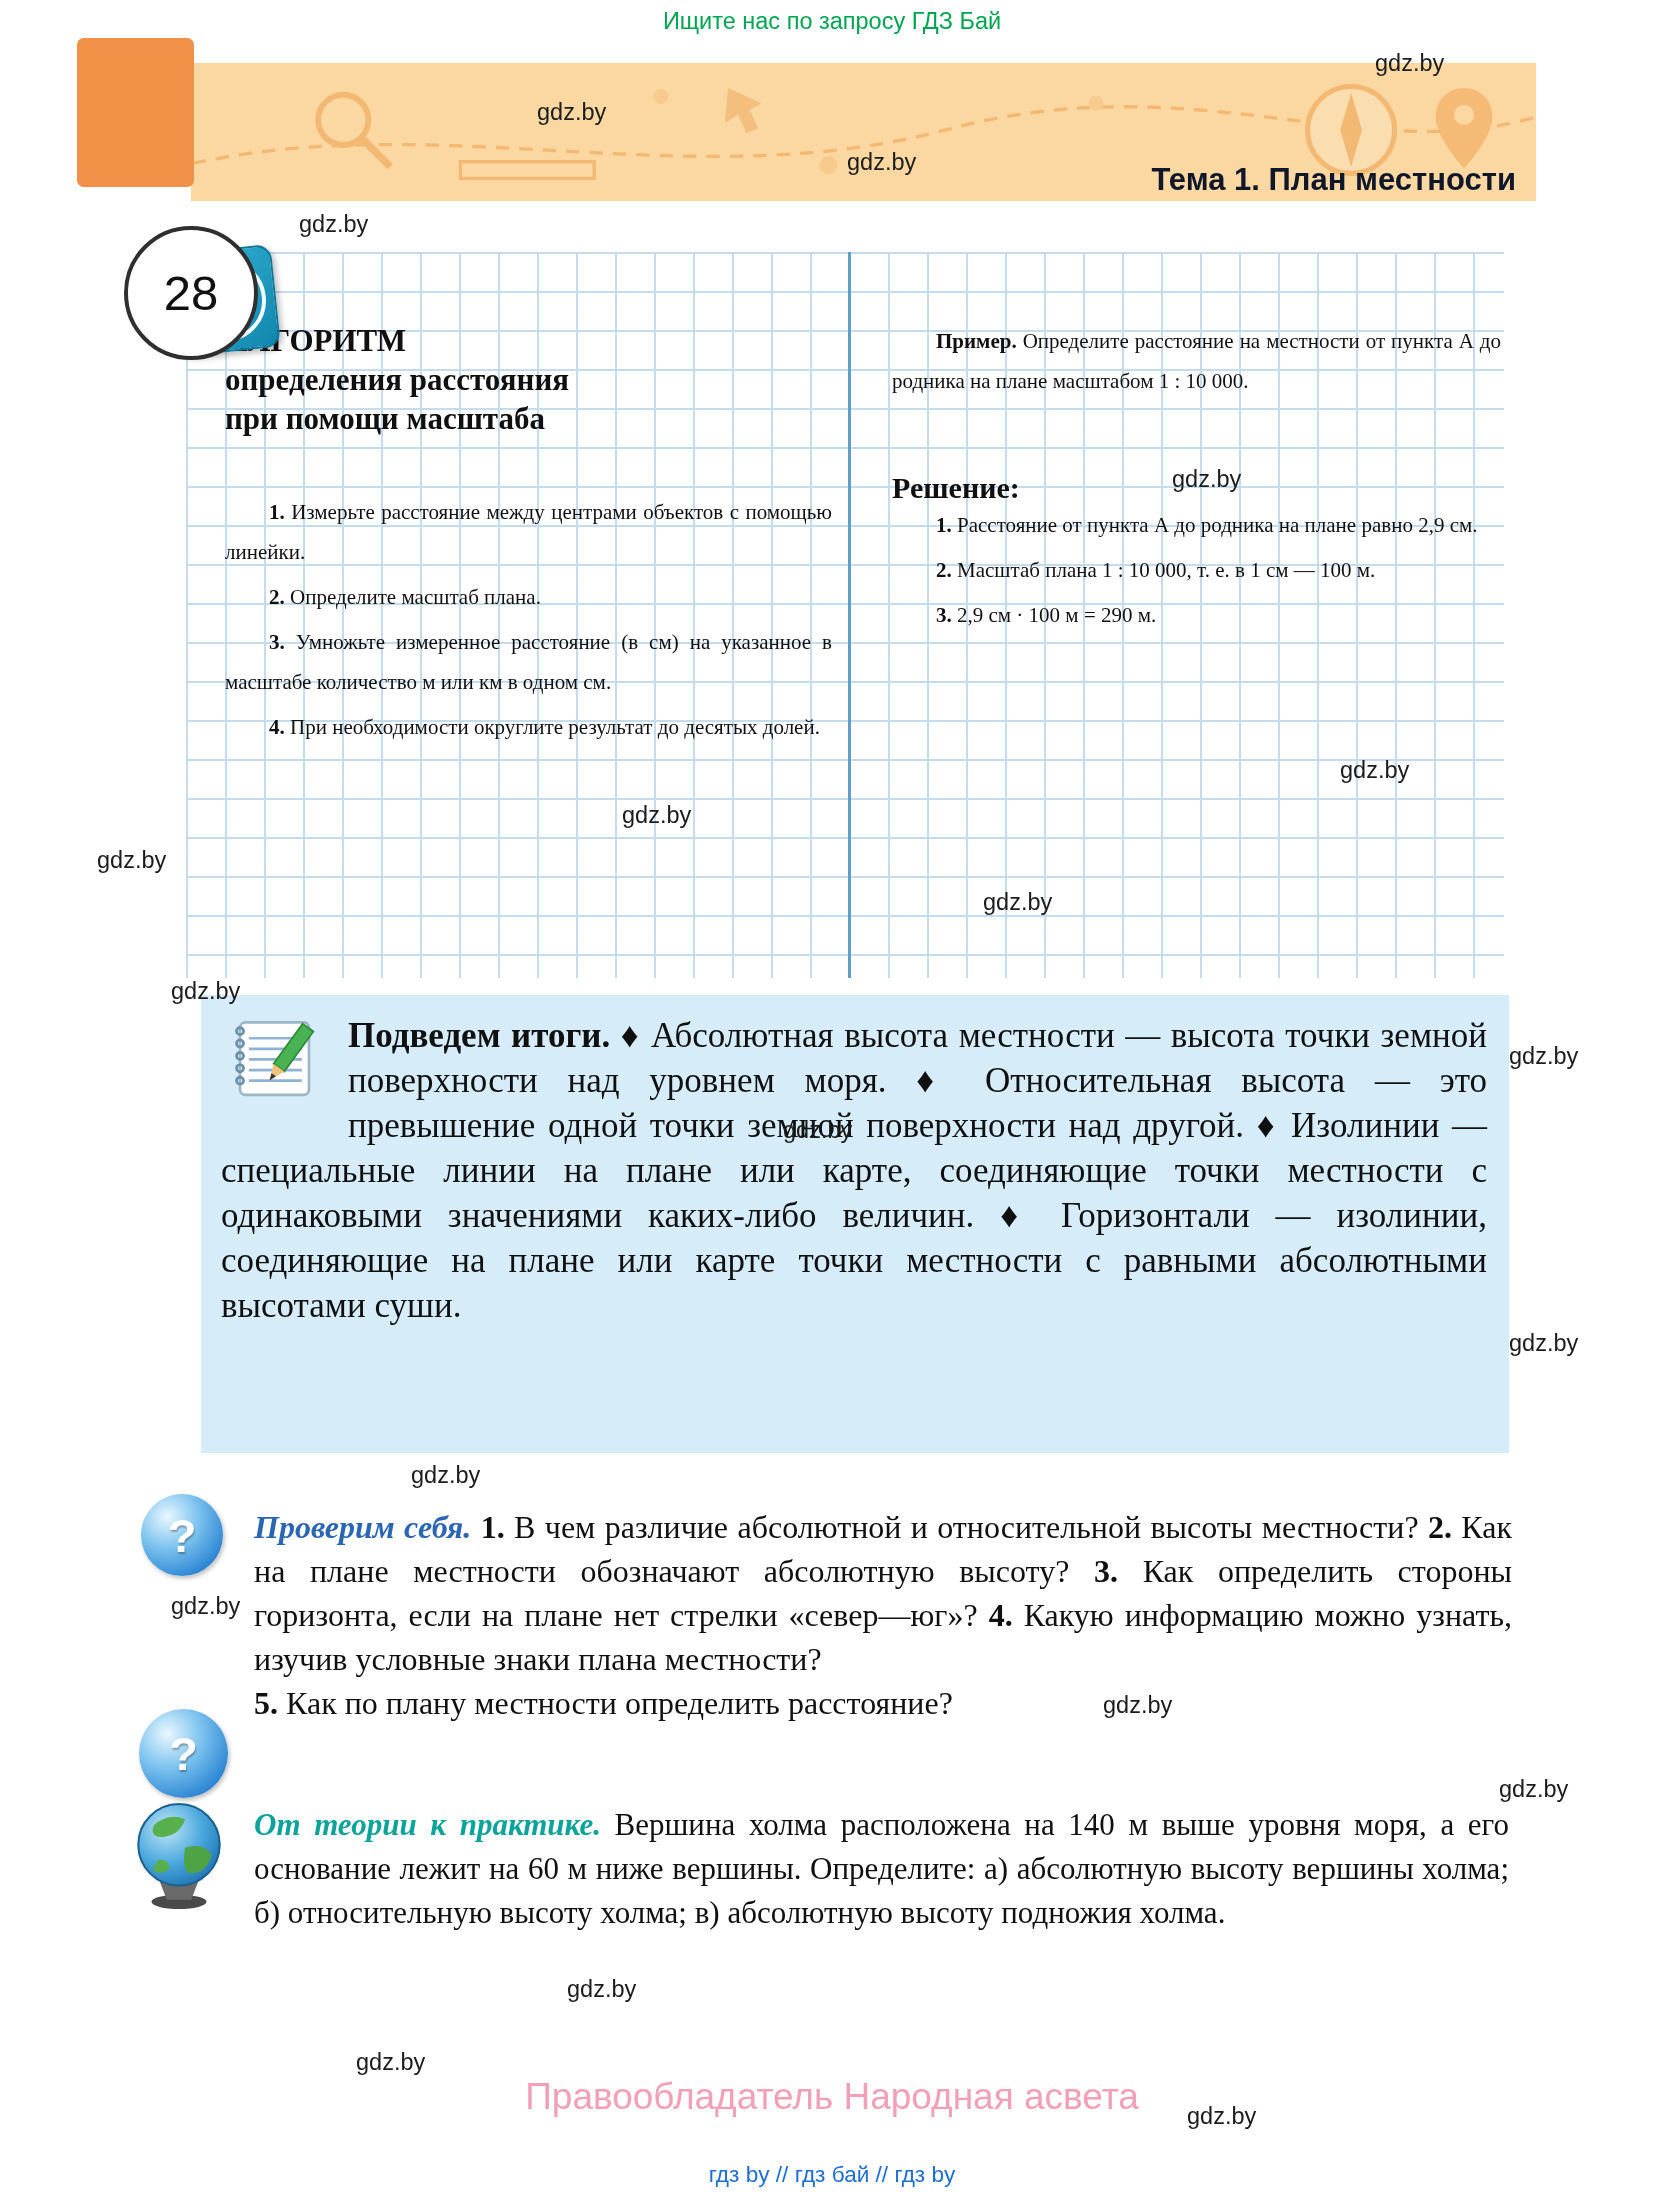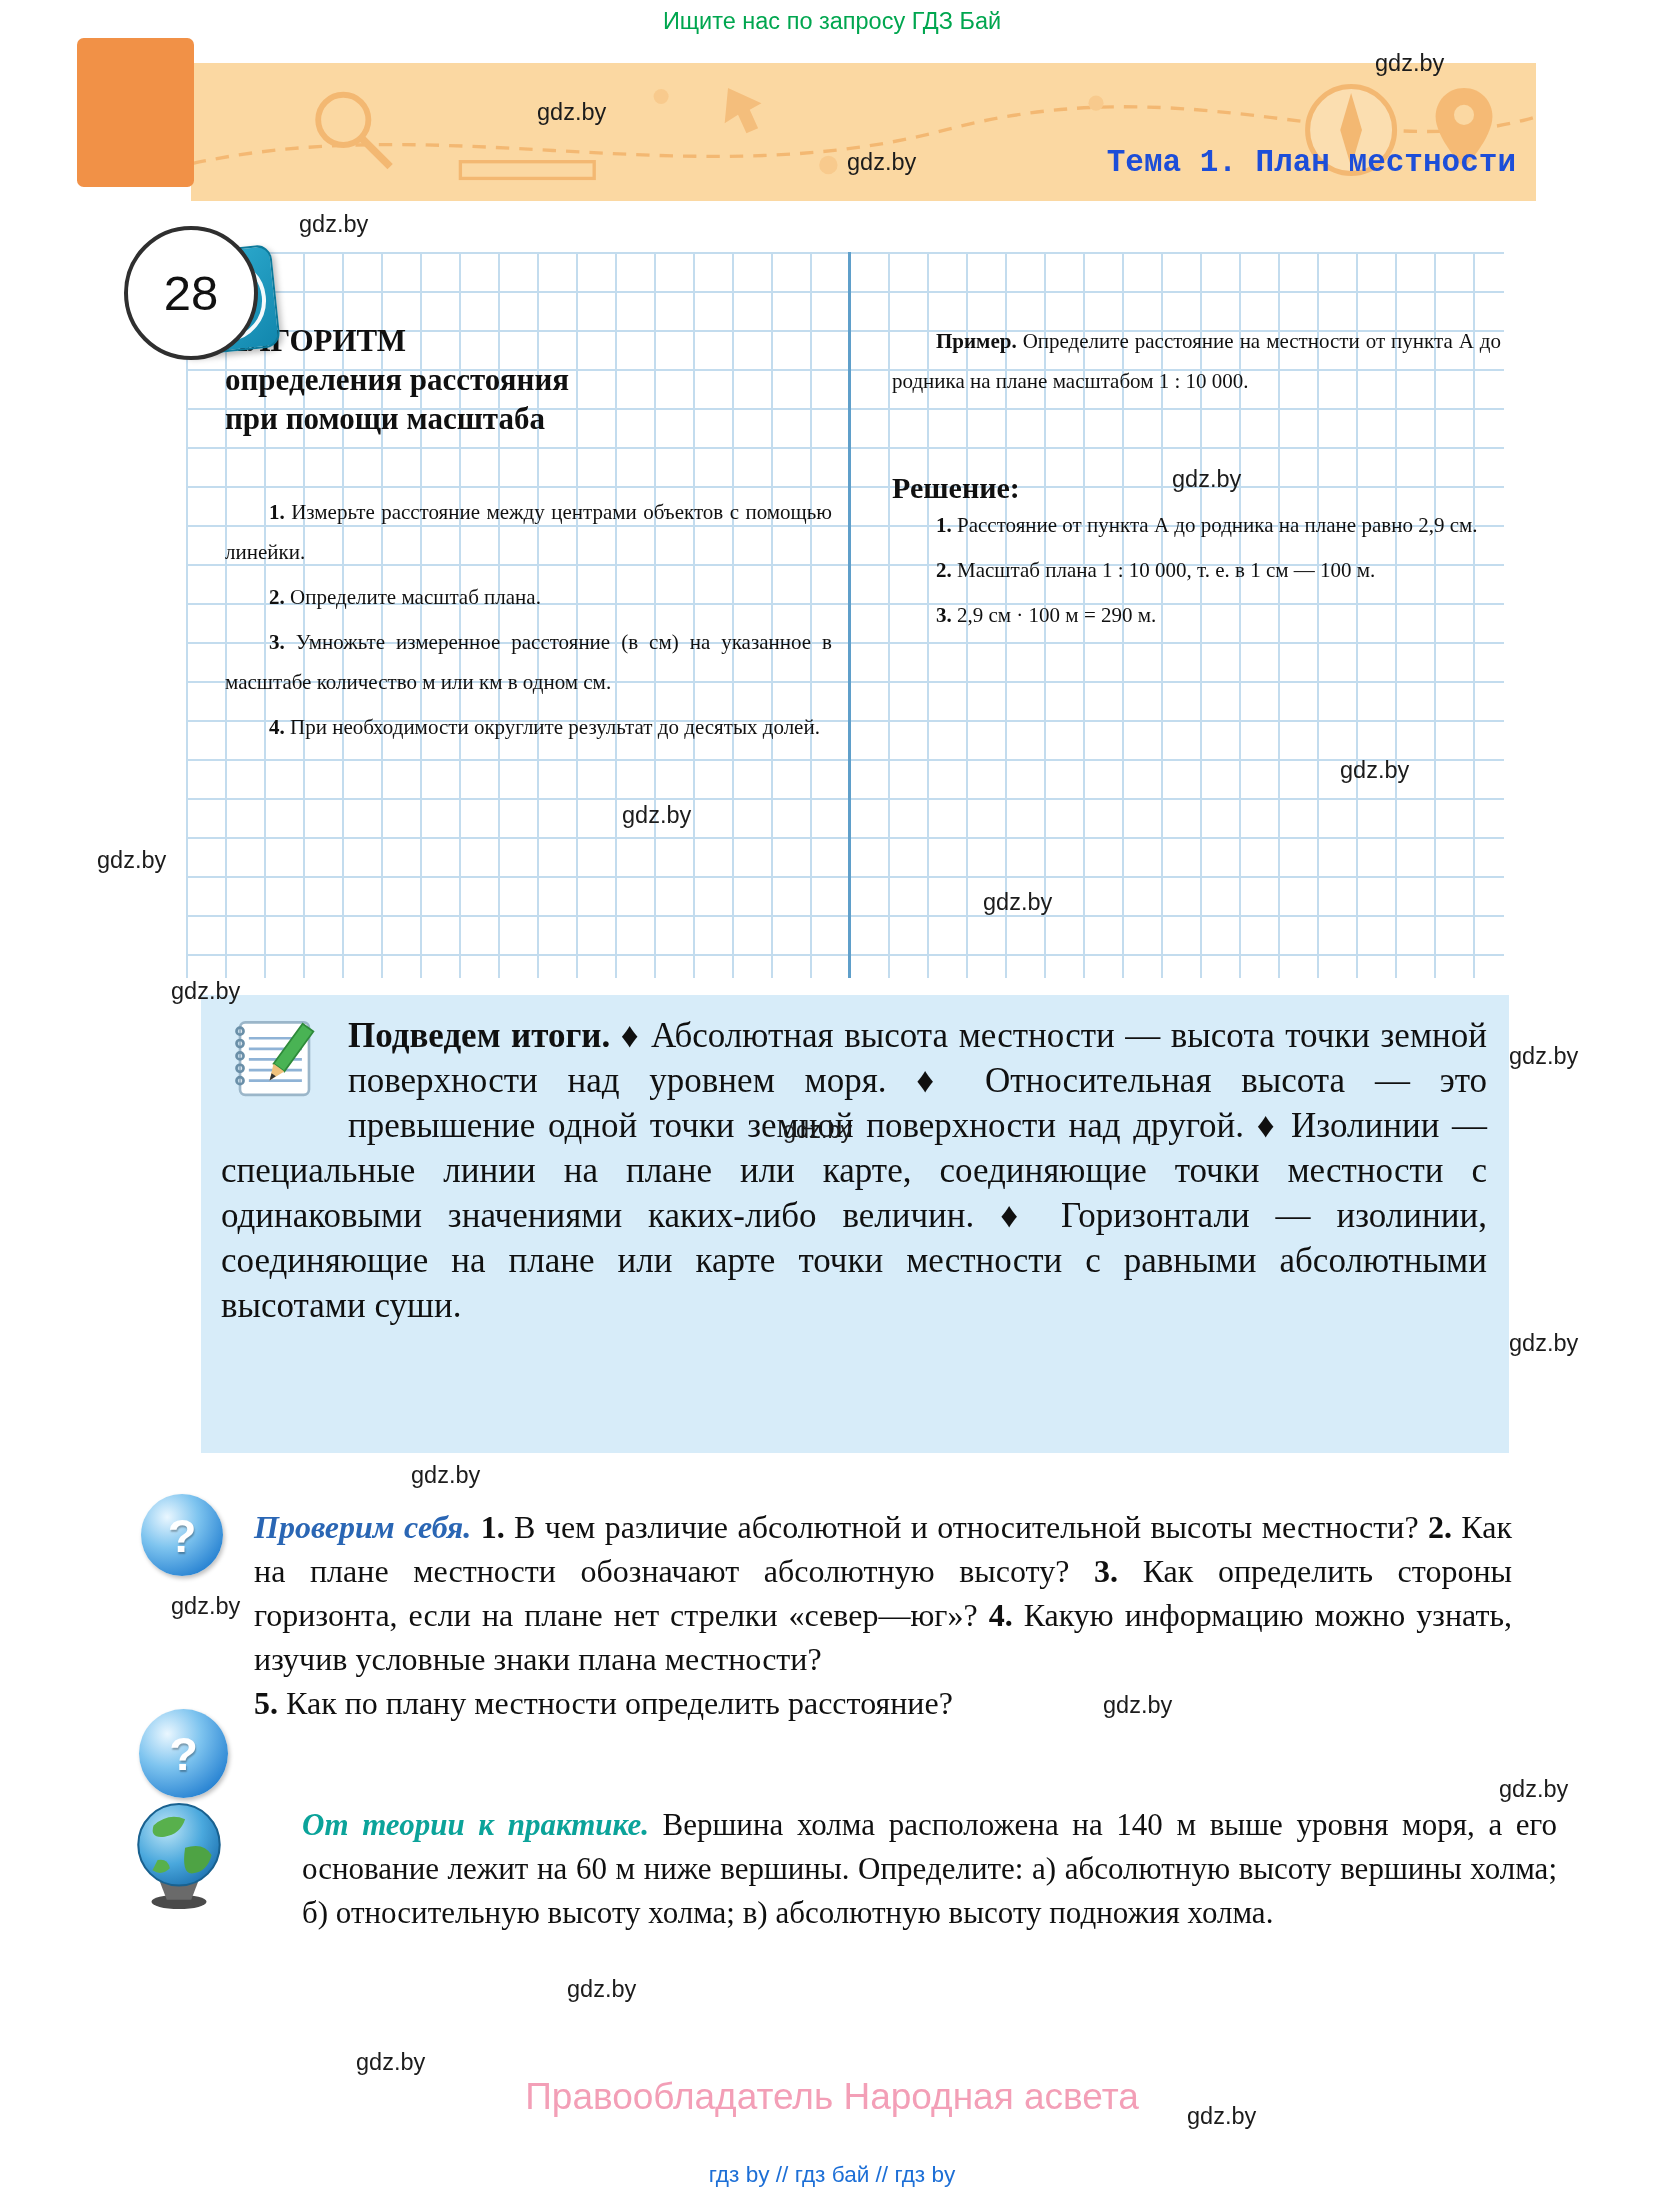--- a/index.html
+++ b/index.html
@@ -15,22 +15,22 @@
   .orange-square{
     position:absolute;left:77px;top:38px;width:117px;height:149px;
     background:#f19147;border-radius:6.7px;z-index:3;
   }
   .band{
     position:absolute;left:191px;top:63px;width:1345px;height:138px;
     background:#fbd8a2;overflow:hidden;z-index:1;
   }
   .band svg{display:block;}
   .theme-title{
-    position:absolute;right:148px;top:145px;z-index:4;
-    font-family:Liberation Mono, monospace;font-weight:bold;font-size:31px;color:#1d4ed8;
+    position:absolute;right:148px;top:162px;z-index:4;
+    font-family:Liberation Sans, sans-serif;font-weight:bold;font-size:31px;color:#0f172a;
   }
   .page-circle{
     position:absolute;left:124px;top:226px;width:126px;height:126px;background:#fff;
     border:4.2px solid #2f2f2f;border-radius:50%;display:flex;align-items:center;justify-content:center;
     font-family:"Liberation Sans",sans-serif;font-size:49px;color:#111;z-index:4;
   }
   
   .wm{
     position:absolute;font-family:"Liberation Sans",sans-serif;font-size:23.5px;color:#1c1c1c;
     z-index:30;white-space:nowrap;
@@ -75,21 +75,21 @@
     padding:18.4px 22px 0 20px;font-size:35px;line-height:45px;text-align:justify;hyphens:auto;
   }
   .summary-icon{float:left;width:107px;height:84px;margin:3.4px 20px 3.4px 0;}
   
   .check{position:absolute;left:254px;top:1505px;width:1258px;z-index:2;
     font-size:32px;line-height:44px;text-align:justify;hyphens:auto;}
   .check p,.practice p{margin:0;}
   .lead-blue{color:#2a66b4;font-style:italic;font-weight:bold;}
   .lead-teal{color:#0ba39a;font-style:italic;font-weight:bold;}
   .practice{position:absolute;left:254px;top:1803px;width:1255px;z-index:2;
-    font-size:31px;line-height:44px;text-align:justify;hyphens:auto;margin-left:48px;}
+    font-size:31px;line-height:44px;text-align:justify;hyphens:auto;}
   .q-icon{
     position:absolute;border-radius:50%;display:flex;align-items:center;justify-content:center;
     background:radial-gradient(circle at 32% 28%, #eaf7ff 0%, #7ec4ef 38%, #2b85d3 78%, #1766ab 100%);
     box-shadow:1.7px 2.5px 4.2px rgba(0,0,0,.25);z-index:3;
   }
   .q-icon span{
     font-family:"Liberation Sans",sans-serif;font-weight:bold;font-size:47px;color:#fff;
     text-shadow:0.8px 1.7px 1.7px rgba(0,0,0,.3);
   }
   .q1{left:141px;top:1494px;width:82px;height:82px;}

